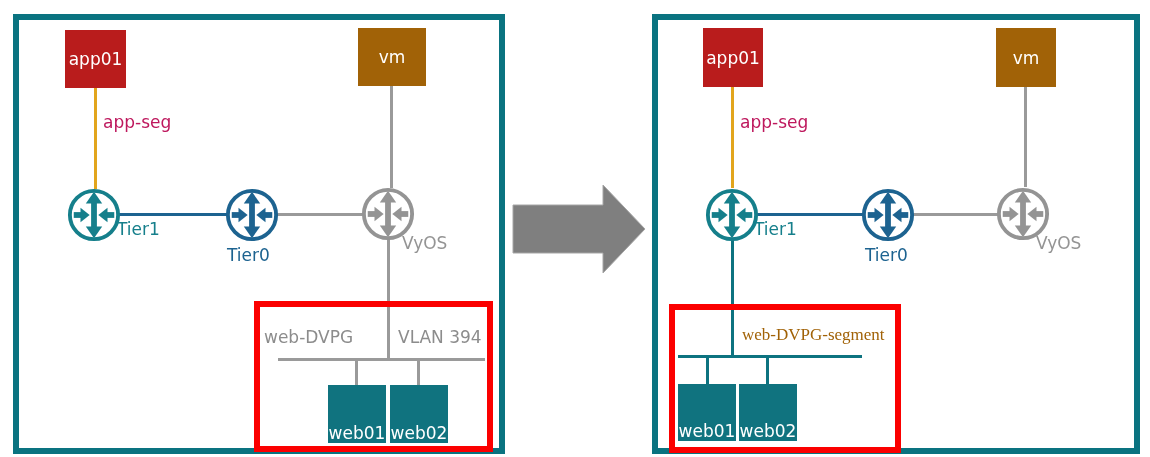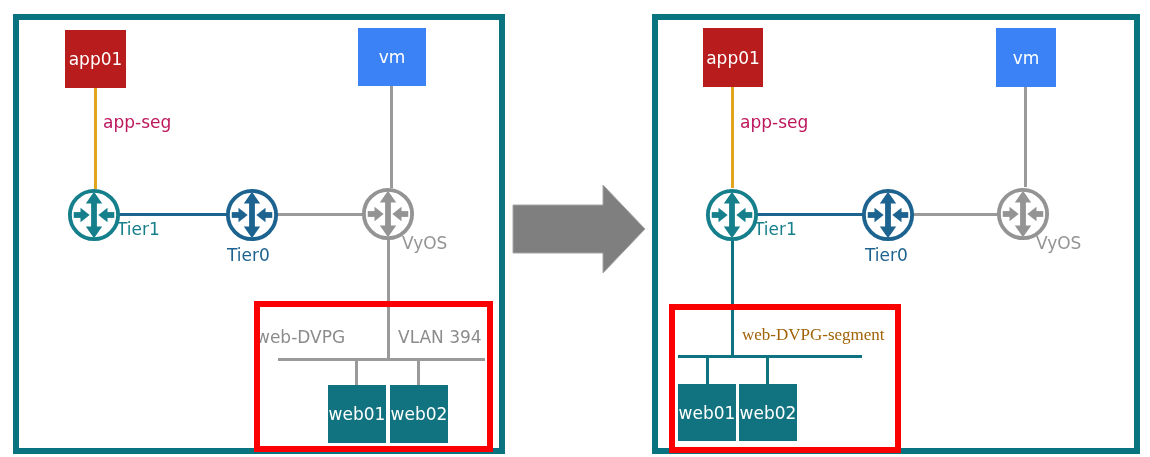--- a/index.html
+++ b/index.html
@@ -7,22 +7,22 @@
   .canvas {
     position:relative; width:1150px; height:457px; background:#ffffff;
     font-family:"DejaVu Sans","Liberation Sans",sans-serif; overflow:hidden;
   }
   .panel { position:absolute; border:6px solid #0A7380; background:transparent; }
   .node-box {
     position:absolute; display:flex; align-items:center; justify-content:center;
     color:#ffffff; font-size:17px; z-index:3;
   }
   .bg-gold { background:#b91c1c; }
-  .bg-gray { background:#3b82f6; }
-  .bg-teal { background:#10737F; }
+  .bg-gray { background:#a16207; }
+  .bg-teal { background:#10737F;align-items:flex-end; }
   .lbl { position:absolute; font-size:17px; white-space:nowrap; z-index:4; }
   .c-gold { color:#be185d; }
   .c-teal { color:#157F8B;margin-top:48px; }
   .c-tealdark { color:#a16207;font-family:Liberation Serif, serif; }
   .c-blue { color:#1D6390; }
   .c-grayrt { color:#949494; }
   .c-graylbl { color:#8C8C8C; }
   .line { position:absolute; z-index:1; }
   .l-gold { background:#E2A51D; }
   .l-blue { background:#1D6390; }
@@ -101,21 +101,21 @@
         <rect x="7" y="25" width="9" height="6" fill="currentColor"></rect>
         <polygon points="23.5,28 14,20.5 14,35.5" fill="currentColor"></polygon>
         <rect x="40" y="25" width="9" height="6" fill="currentColor"></rect>
         <polygon points="32.5,28 42,20.5 42,35.5" fill="currentColor"></polygon>
       </svg>
     </div>
     <span class="lbl c-grayrt" style="left:402px; top:233px;">VyOS</span>
 
     <div class="highlight" style="left:254px; top:301px; width:239px; height:151px;"></div>
 
-    <span class="lbl c-graylbl" style="left:256px; top:327px;">web-DVPG</span>
+    <span class="lbl c-graylbl" style="left:264px; top:327px;">web-DVPG</span>
     <span class="lbl c-graylbl" style="left:398px; top:327px;">VLAN 394</span>
 
     <div class="node-box bg-teal" style="left:328px; top:385px; width:58px; height:58px;">
       <span>web01</span>
     </div>
     <div class="node-box bg-teal" style="left:390px; top:385px; width:58px; height:58px;">
       <span>web02</span>
     </div>
   </div>
 

